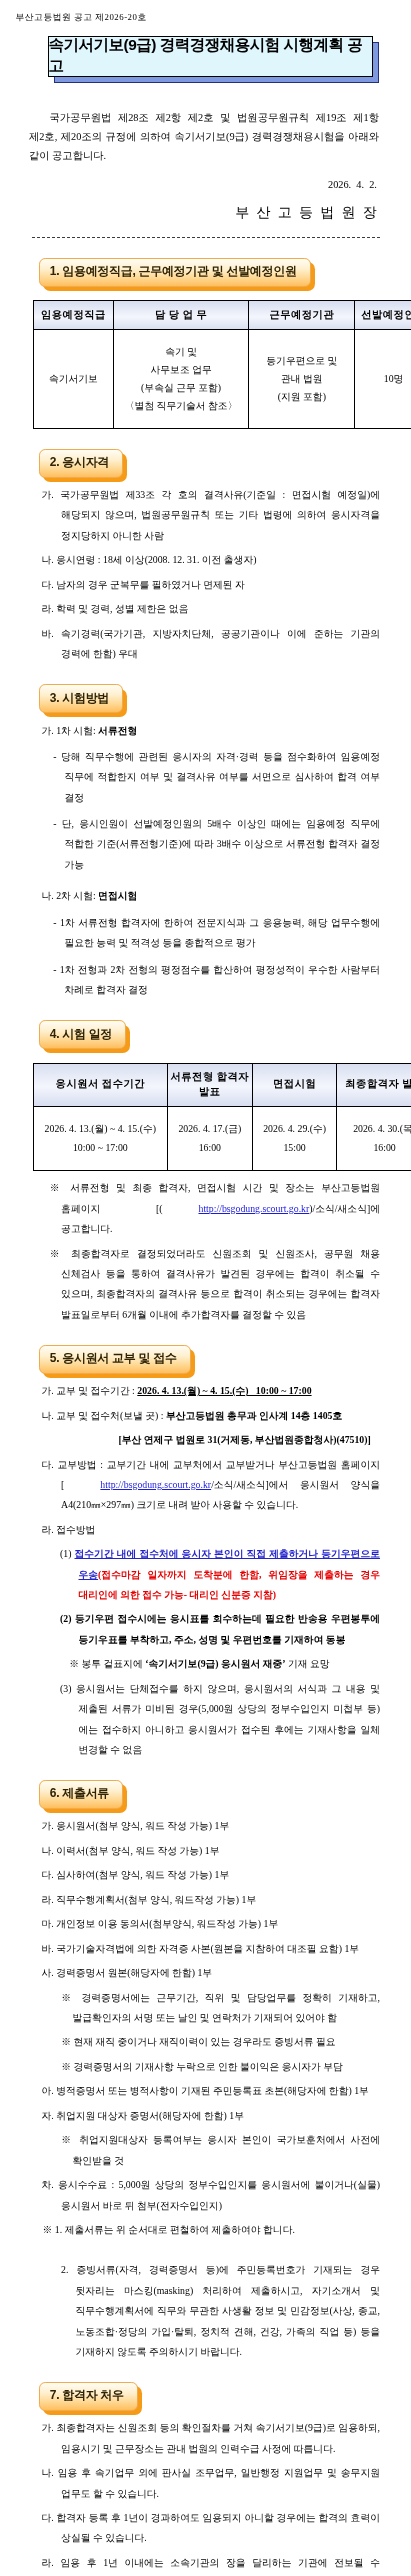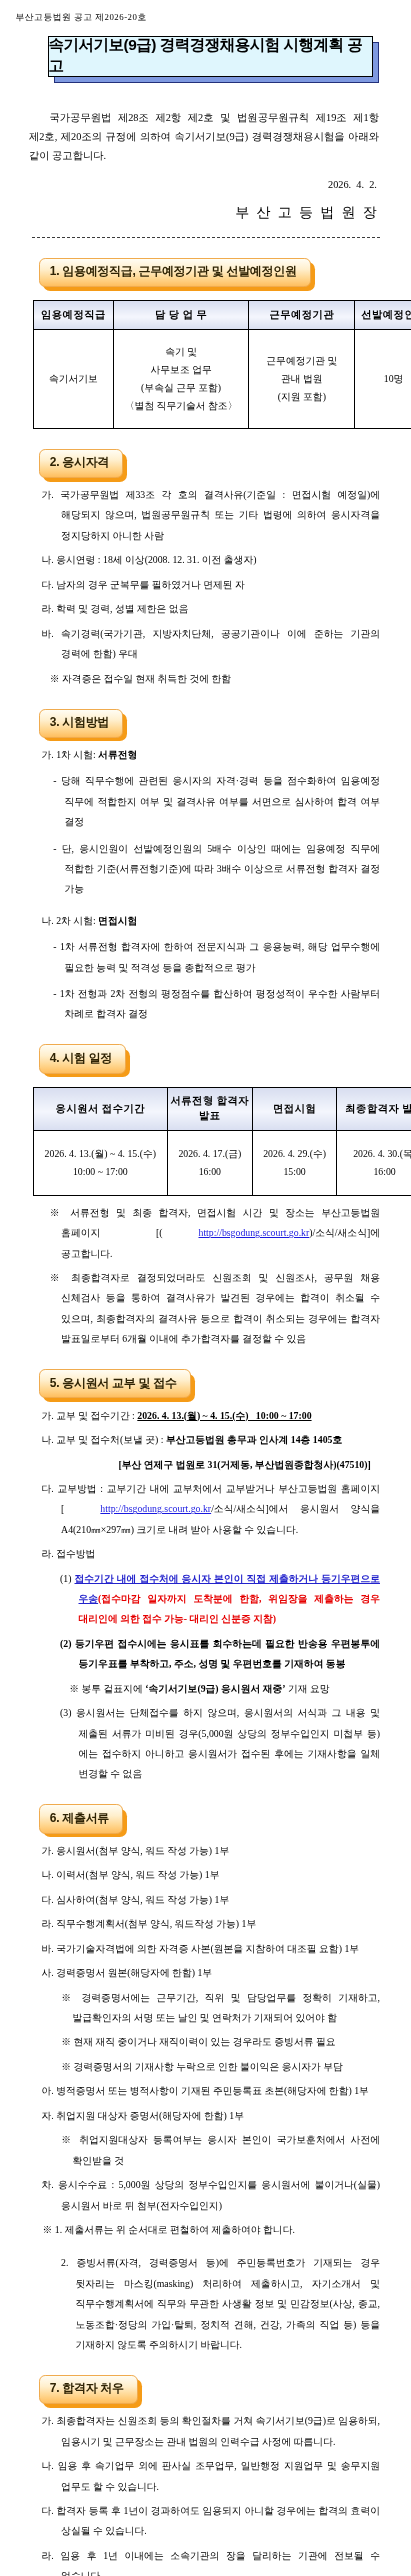--- a/index.html
+++ b/index.html
@@ -48,21 +48,21 @@
   table.grid td{font-size:9.8px;line-height:1.85;padding:8.2px 2.1px;}
   .t1 td{height:82px;}
   .t2 td{height:47px;}
   
   .items{padding:3.1px 16.5px 0 26px;font-size:9.8px;line-height:2.08;word-break:keep-all;}
   .item{padding-left:19.6px;text-indent:-19.6px;margin-top:4.1px;text-align:justify;}
   .subitem{padding-left:23px;text-indent:-11.3px;margin-top:6px;text-align:justify;}
   .numitem{padding-left:37px;text-indent:-18.5px;margin-top:4.1px;text-align:justify;}
   .noteitem{padding-left:19.6px;text-indent:-11.3px;margin-top:4.1px;text-align:justify;}
   .fnitem{padding-left:15.5px;text-indent:-14.4px;margin-top:4.1px;text-align:justify;}
-  .fn2item{padding-left:34px;text-indent:-14.4px;margin-top:13px;text-align:justify;}
+  .fn2item{padding-left:34px;text-indent:-14.4px;margin-top:20px;text-align:justify;}
   .addr-line{padding-left:77px;margin-top:4.1px;font-weight:bold;}
   .bold{font-weight:bold;}
   .red{color:var(--red,#e60000);font-weight:bold;}
   .blue-u{color:var(--blue,#2222cc);text-decoration:underline;font-weight:bold;}
   .link{color:var(--link,#1a1ae6);text-decoration:underline;cursor:pointer;padding-left:36px;}
   .u-bold{font-weight:bold;text-decoration:underline;white-space:pre;}
   .gap-lg{height:7.2px;}
 </style>
 </head>
 <body>
@@ -108,41 +108,40 @@
         <tbody>
           <tr>
             <td>속기서기보</td>
             <td>
               <div>속기 및</div>
               <div>사무보조 업무</div>
               <div>(부속실 근무 포함)</div>
               <div>〈별첨 직무기술서 참조〉</div>
             </td>
             <td>
-              <div>근무예정기관 및</div>
+              <div>등기우편으로 및</div>
               <div>관내 법원</div>
               <div>(지원 포함)</div>
             </td>
             <td>10명</td>
           </tr>
         </tbody>
       </table>
     </div>
 
     <div>
       <div class="sec-h">
         <span class="face">2. 응시자격</span>
       </div>
       <div class="items">
         <div class="item">가. 국가공무원법 제33조 각 호의 결격사유(기준일 : 면접시험 예정일)에 해당되지 않으며, 법원공무원규칙 또는 기타 법령에 의하여 응시자격을 정지당하지 아니한 사람</div>
         <div class="item">나. 응시연령 : 18세 이상(2008. 12. 31. 이전 출생자)</div>
         <div class="item">다. 남자의 경우 군복무를 필하였거나 면제된 자</div>
         <div class="item">라. 학력 및 경력, 성별 제한은 없음</div>
         <div class="item">바. 속기경력(국가기관, 지방자치단체, 공공기관이나 이에 준하는 기관의 경력에 한함) 우대</div>
-        <div class="noteitem">※ 자격증은 접수일 현재 취득한 것에 한함</div>
       </div>
     </div>
 
     <div>
       <div class="sec-h">
         <span class="face">3. 시험방법</span>
       </div>
       <div class="items">
         <div class="item"><span>가. 1차 시험: </span><span class="bold">서류전형</span></div>
         <div class="subitem">- 당해 직무수행에 관련된 응시자의 자격·경력 등을 점수화하여 임용예정 직무에 적합한지 여부 및 결격사유 여부를 서면으로 심사하여 합격 여부 결정</div>
@@ -219,20 +218,21 @@
 
     <div>
       <div class="sec-h">
         <span class="face">6. 제출서류</span>
       </div>
       <div class="items">
         <div class="item">가. 응시원서(첨부 양식, 워드 작성 가능)  1부</div>
         <div class="item">나. 이력서(첨부 양식, 워드 작성 가능)  1부</div>
         <div class="item">다. 심사하여(첨부 양식, 워드 작성 가능)  1부</div>
         <div class="item">라. 직무수행계획서(첨부 양식, 워드작성 가능)  1부</div>
+        <div class="item">마. 개인정보 이용 동의서(첨부양식, 워드작성 가능)  1부</div>
         <div class="item">바. 국가기술자격법에 의한 자격증 사본(원본을 지참하여 대조필 요함)  1부</div>
         <div class="item">사. 경력증명서 원본(해당자에 한함)  1부</div>
         <div class="noteitem" style="padding-left:31px;">※ 경력증명서에는 근무기간, 직위 및 담당업무를 정확히 기재하고, 발급확인자의 서명 또는 날인 및 연락처가 기재되어 있어야 함</div>
         <div class="noteitem" style="padding-left:31px;">※ 현재 재직 중이거나 재직이력이 있는 경우라도 증빙서류 필요</div>
         <div class="noteitem" style="padding-left:31px;">※ 경력증명서의 기재사항 누락으로 인한 불이익은 응시자가 부담</div>
         <div class="item">아. 병적증명서 또는 병적사항이 기재된 주민등록표 초본(해당자에 한함)  1부</div>
         <div class="item">자. 취업지원 대상자 증명서(해당자에 한함)  1부</div>
         <div class="noteitem" style="padding-left:31px;">※ 취업지원대상자 등록여부는 응시자 본인이 국가보훈처에서 사전에 확인받을 것</div>
         <div class="item">차. 응시수수료 : 5,000원 상당의 정부수입인지를 응시원서에 붙이거나(실물) 응시원서 바로 뒤 첨부(전자수입인지)</div>
         <div class="fnitem">※ 1. 제출서류는 위 순서대로 편철하여 제출하여야 합니다.</div>

